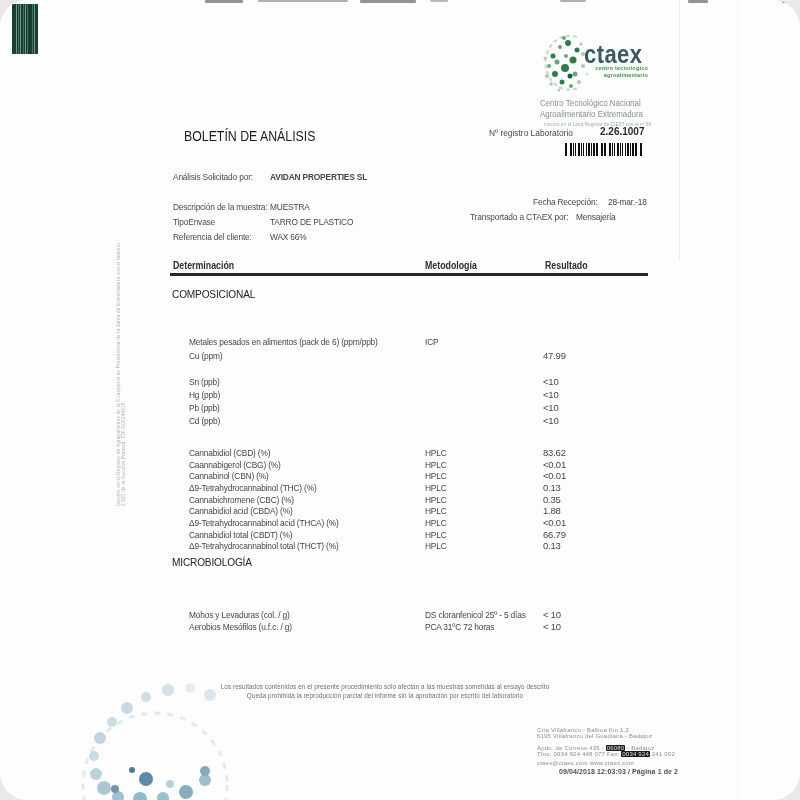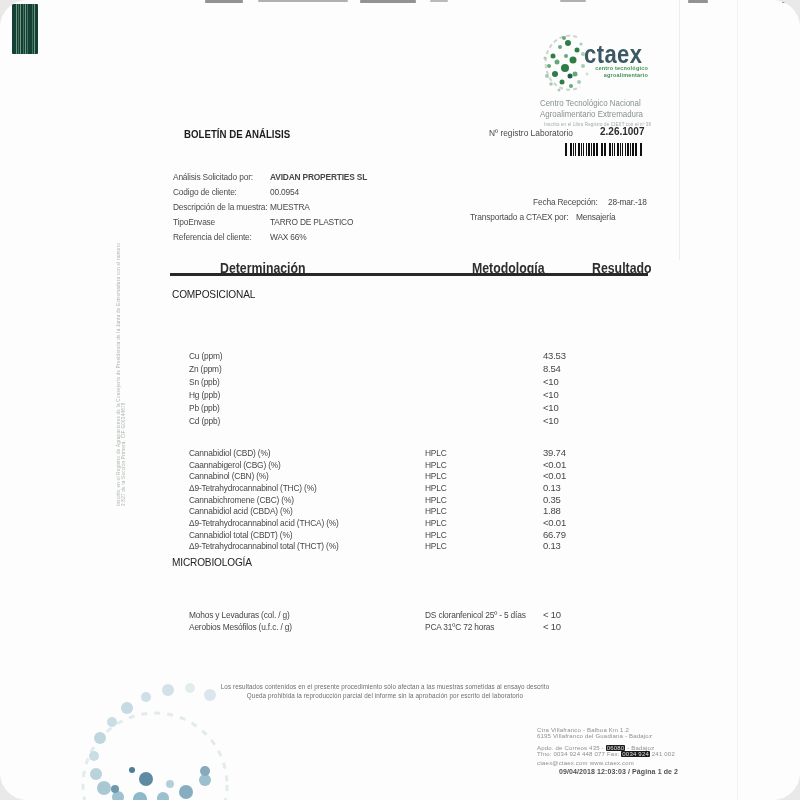--- a/index.html
+++ b/index.html
@@ -19,30 +19,30 @@
   .tagline{position:absolute;left:586px;top:65px;width:62px;text-align:right;font-size:5.5px;
            font-weight:700;color:#3f9150;line-height:6.5px;letter-spacing:.2px;}
   .orgline{font-size:9px;color:#87928b;line-height:11px;}
   .orgtiny{font-size:5px;color:#9ba6a0;letter-spacing:.2px;}
   
   .reg-label{left:489px;top:127px;font-size:9.5px;color:#4a4a4a;}
   .reg-value{left:600px;top:126px;font-size:10px;font-weight:700;color:#2c2c2c;}
   .barcode{position:absolute;left:565px;top:143px;width:78px;height:13px;
     background:repeating-linear-gradient(90deg,#101010 0 1.5px,#fbfbfb 1.5px 2.6px,#101010 2.6px 3.2px,#fbfbfb 3.2px 5px,#101010 5px 6.8px,#fbfbfb 6.8px 7.8px);}
   
-  .title{left:184px;top:128px;font-size:11px;font-weight:700;color:#1d1d1d;}
+  .title{left:184px;top:128px;font-size:14px;font-weight:400;color:#1d1d1d;}
   
   .crow{position:absolute;left:0;width:100%;height:12px;font-size:9.5px;letter-spacing:-.2px;}
   .clabel{position:absolute;left:173px;color:#4c4c4c;}
   .cvalue{position:absolute;left:270px;color:#474747;}
   
   .rc-label{font-size:9.5px;color:#4c4c4c;letter-spacing:-.2px;}
   .rc-value{font-size:9.5px;color:#474747;letter-spacing:-.2px;}
   
-  .thead{top:260px;font-size:14px;font-weight:700;color:#2e2e2e;margin-left:47px;}
+  .thead{top:260px;font-size:10px;font-weight:700;color:#2e2e2e;}
   .rule{position:absolute;left:170px;top:273px;width:478px;height:2.6px;background:#282828;}
   .trow{position:absolute;left:0;width:100%;height:12px;font-size:9.5px;letter-spacing:-.2px;color:#474747;}
   .trow .tname{position:absolute;left:189px;}
   .trow .tmethod{position:absolute;left:425px;}
   .trow .tresult{position:absolute;left:543px;}
   .trow.section{font-size:11.5px;}
   .trow.section .tname{left:172px;font-weight:400;color:#232323;}
   .trow.group .tname{left:181px;font-weight:700;color:#2e2e2e;font-size:10px;}
   .trow.subrow .tname{left:189px;}
   
@@ -112,24 +112,20 @@
   <div class="abs reg-value">2.26.1007</div>
   <div class="barcode"></div>
 
   <div class="abs title"><span class="cond">BOLETÍN DE ANÁLISIS</span></div>
 
   <div class="abs" style="left:0;top:0;width:100%;height:100%;pointer-events:none;">
       <div class="crow" style="top: 171px;">
         <span class="clabel"><span class="cond">Análisis Solicitado por:</span></span>
         <span class="cvalue b"><span class="cond">AVIDAN PROPERTIES SL</span></span>
       </div>
-      <div class="crow" style="top: 186px;">
-        <span class="clabel"><span class="cond">Codigo de cliente:</span></span>
-        <span class="cvalue"><span class="cond">00.0954</span></span>
-      </div>
       <div class="crow" style="top: 201px;">
         <span class="clabel"><span class="cond">Descripción de la muestra:</span></span>
         <span class="cvalue"><span class="cond">MUESTRA</span></span>
       </div>
       <div class="crow" style="top: 216px;">
         <span class="clabel"><span class="cond">TipoEnvase</span></span>
         <span class="cvalue"><span class="cond">TARRO DE PLASTICO</span></span>
       </div>
       <div class="crow" style="top: 231px;">
         <span class="clabel"><span class="cond">Referencia del cliente:</span></span>
@@ -144,48 +140,48 @@
 
   <div class="abs thead" style="left:173px;"><span class="cond">Determinación</span></div>
   <div class="abs thead" style="left:425px;"><span class="cond">Metodología</span></div>
   <div class="abs thead" style="left:545px;"><span class="cond">Resultado</span></div>
   <div class="rule"></div>
 
   <div class="abs" style="left:0;top:0;width:100%;height:100%;pointer-events:none;">
       <div class="trow section" style="top: 288px;">
         <span class="tname"><span class="cond">COMPOSICIONAL</span></span>
       </div>
+      <div class="trow subrow" style="top: 336px;">
+        <span class="tname"><span class="cond">Metales pesados en alimentos (pack de 6) (ppm/ppb)</span></span>
+        <span class="tmethod"><span class="cond">ICP</span></span>
+      </div>
       <div class="trow row" style="top: 350px;">
         <span class="tname"><span class="cond">Cu (ppm)</span></span>
-        <span class="tresult">43.53</span>
-      </div>
-      <div class="trow row" style="top: 363px;">
-        <span class="tname"><span class="cond">Zn (ppm)</span></span>
-        <span class="tresult">8.54</span>
+        <span class="tresult">47.99</span>
       </div>
       <div class="trow row" style="top: 376px;">
         <span class="tname"><span class="cond">Sn (ppb)</span></span>
         <span class="tresult">&lt;10</span>
       </div>
       <div class="trow row" style="top: 389px; padding-left: 48px;">
         <span class="tname"><span class="cond">Hg (ppb)</span></span>
         <span class="tresult">&lt;10</span>
       </div>
       <div class="trow row" style="top: 402px; padding-left: 36px;">
         <span class="tname"><span class="cond">Pb (ppb)</span></span>
         <span class="tresult">&lt;10</span>
       </div>
       <div class="trow row" style="top: 415px;">
         <span class="tname"><span class="cond">Cd (ppb)</span></span>
         <span class="tresult">&lt;10</span>
       </div>
       <div class="trow row" style="top: 447px;">
         <span class="tname"><span class="cond">Cannabidiol (CBD) (%)</span></span>
         <span class="tmethod"><span class="cond">HPLC</span></span>
-        <span class="tresult">39.74</span>
+        <span class="tresult">83.62</span>
       </div>
       <div class="trow row" style="top: 459px;">
         <span class="tname"><span class="cond">Caannabigerol (CBG) (%)</span></span>
         <span class="tmethod"><span class="cond">HPLC</span></span>
         <span class="tresult">&lt;0.01</span>
       </div>
       <div class="trow row" style="top: 470px;">
         <span class="tname"><span class="cond">Cannabinol (CBN) (%)</span></span>
         <span class="tmethod"><span class="cond">HPLC</span></span>
         <span class="tresult">&lt;0.01</span>

